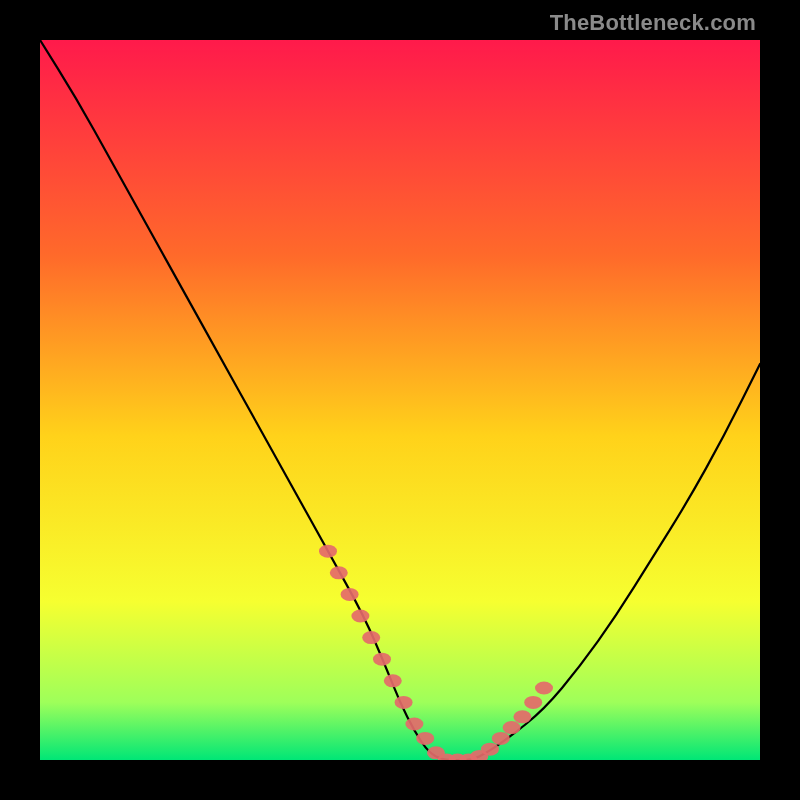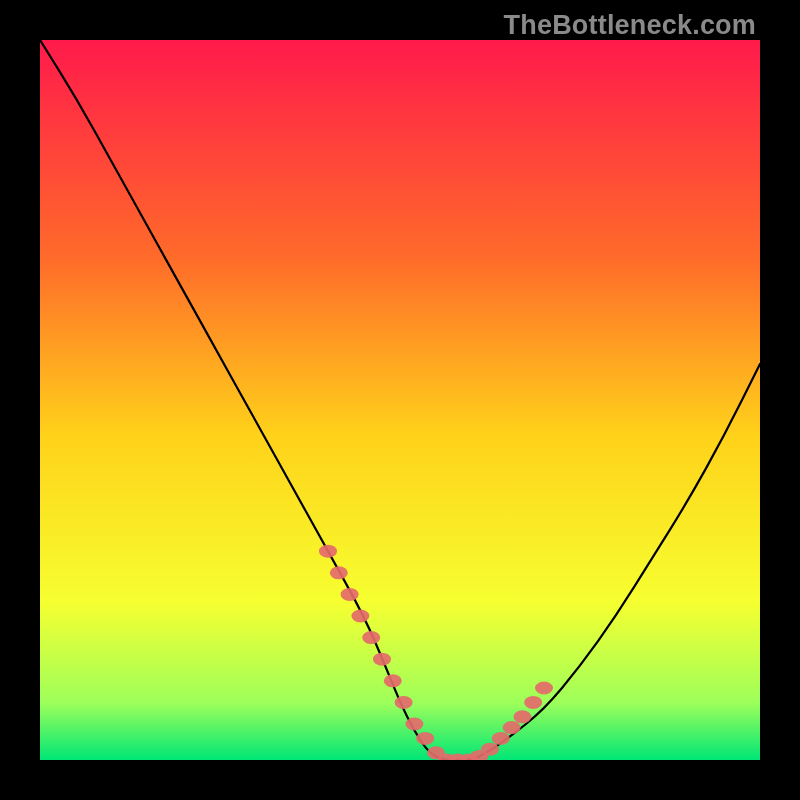--- a/index.html
+++ b/index.html
@@ -15,21 +15,21 @@
     left: 40px;
     top: 40px;
     width: 720px;
     height: 720px;
   }
   .watermark {
     position: absolute;
     top: 10px;
     right: 44px;
     font-family: Arial, Helvetica, sans-serif;
-    font-size: 27px;
+    font-size: 22px;
     font-weight: bold;
     color: #8a8a8a;
     user-select: none;
     letter-spacing: 0.2px;
   }
   svg {
     display: block;
   }
 </style>
 </head>

